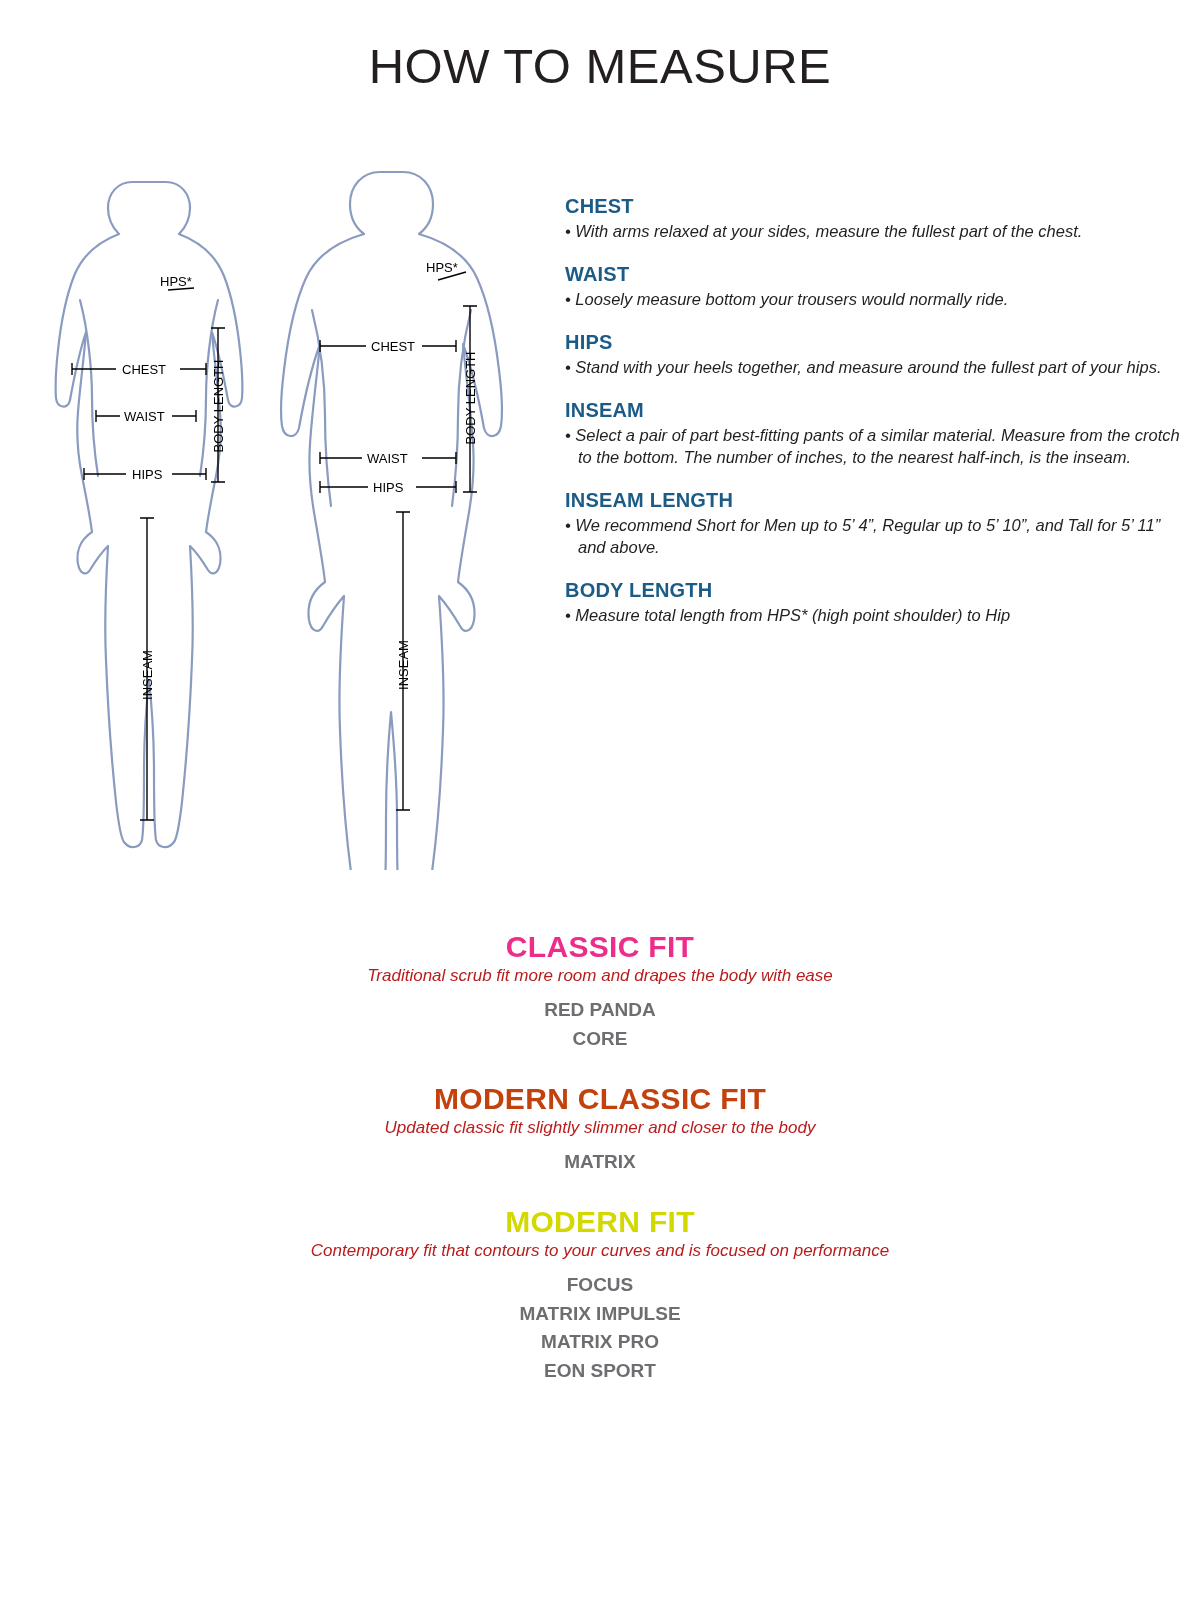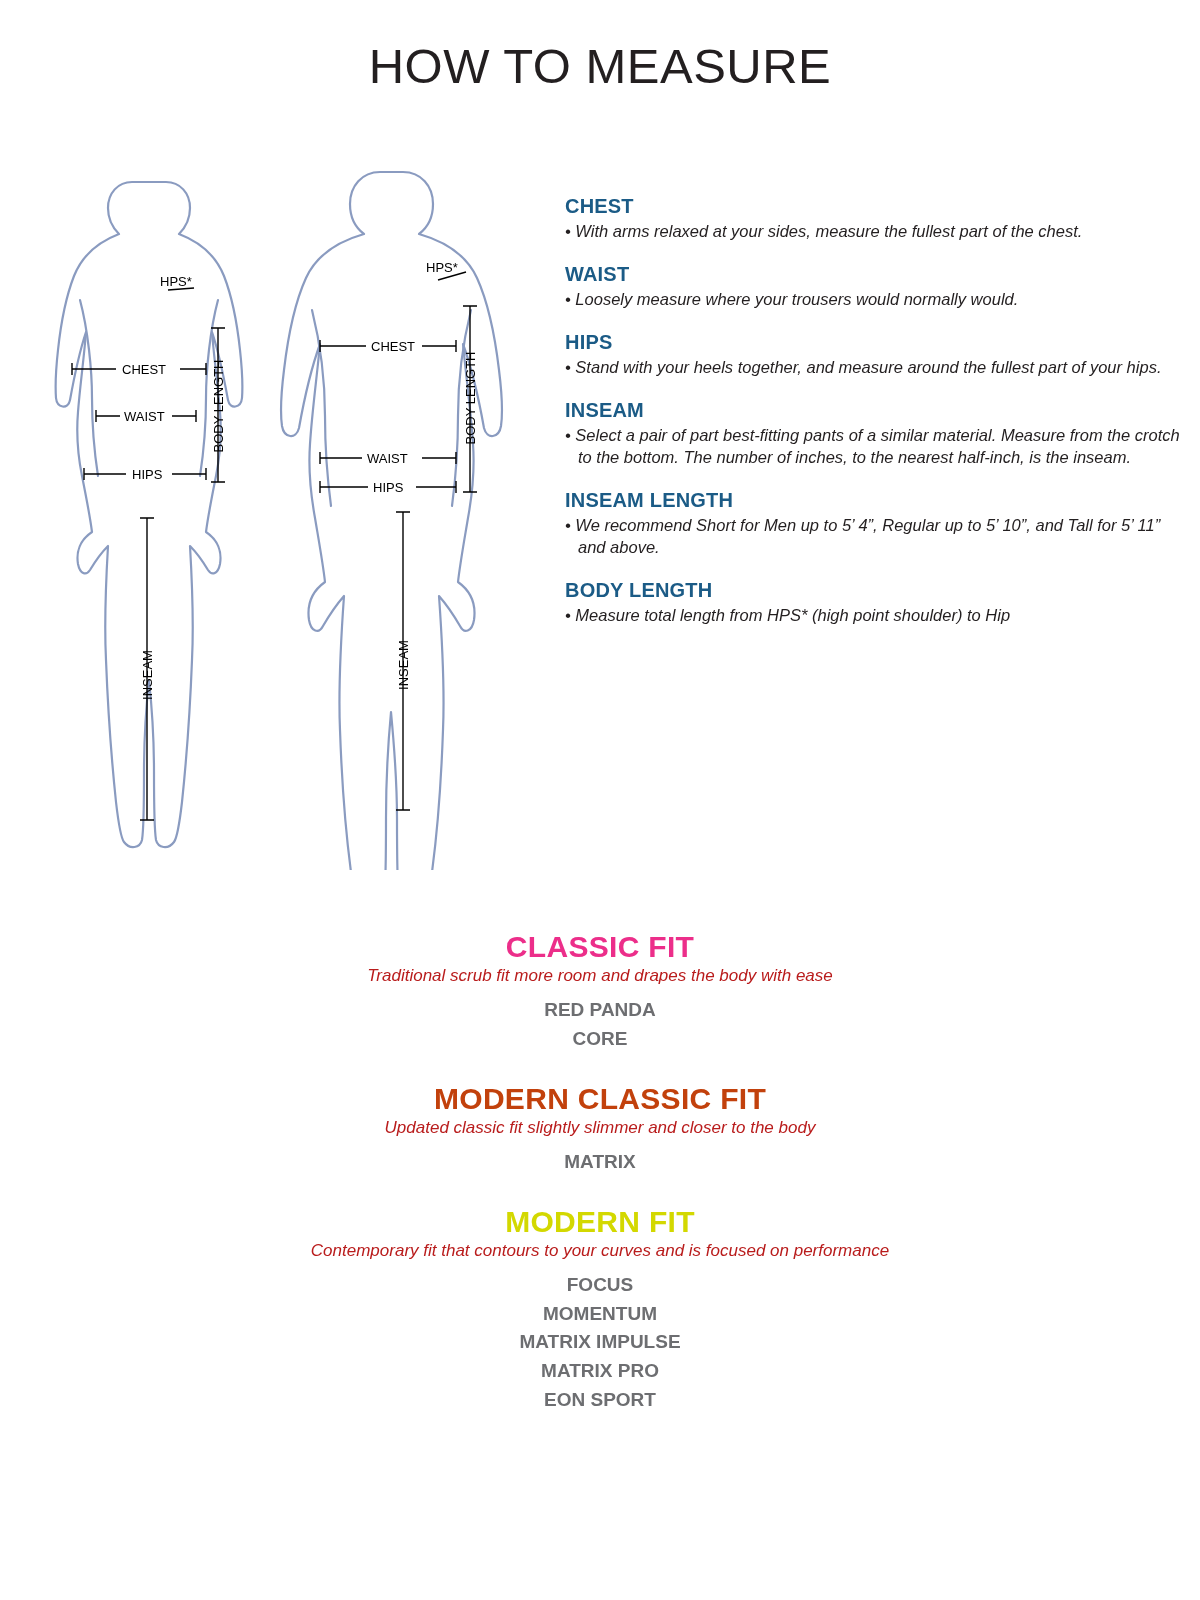--- a/index.html
+++ b/index.html
@@ -259,21 +259,21 @@
 
   <div class="defs">
 
     <div class="def-block">
       <div class="def-head">CHEST</div>
       <div class="def-item">• With arms relaxed at your sides, measure the fullest part of the chest.</div>
     </div>
 
     <div class="def-block">
       <div class="def-head">WAIST</div>
-      <div class="def-item">• Loosely measure where your trousers would normally would.</div>
+      <div class="def-item">• Loosely measure bottom your trousers would normally ride.</div>
     </div>
 
     <div class="def-block">
       <div class="def-head">HIPS</div>
       <div class="def-item">• Stand with your heels together, and measure around the fullest part of your hips.</div>
     </div>
 
     <div class="def-block">
       <div class="def-head">INSEAM</div>
       <div class="def-item">• Select a pair of part best-fitting pants of a similar material. Measure from the crotch to the bottom. The number of inches, to the nearest half-inch, is the inseam.</div>
@@ -308,21 +308,20 @@
       <div class="fit-products">
         <span class="fit-product">MATRIX</span>
       </div>
     </div>
 
     <div class="fit-block">
       <div class="fit-name" style="color:#d3d800">MODERN FIT</div>
       <div class="fit-desc">Contemporary fit that contours to your curves and is focused on performance</div>
       <div class="fit-products">
         <span class="fit-product">FOCUS</span>
-        <span class="fit-product">MOMENTUM</span>
         <span class="fit-product">MATRIX IMPULSE</span>
         <span class="fit-product">MATRIX PRO</span>
         <span class="fit-product">EON SPORT</span>
       </div>
     </div>
 
   </div>
 
 </div>
 

